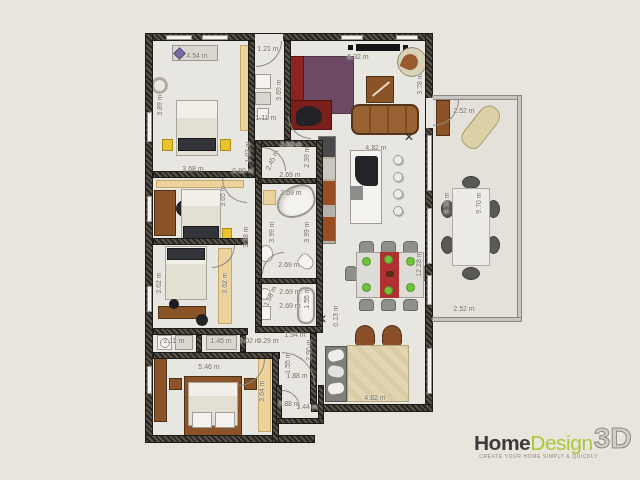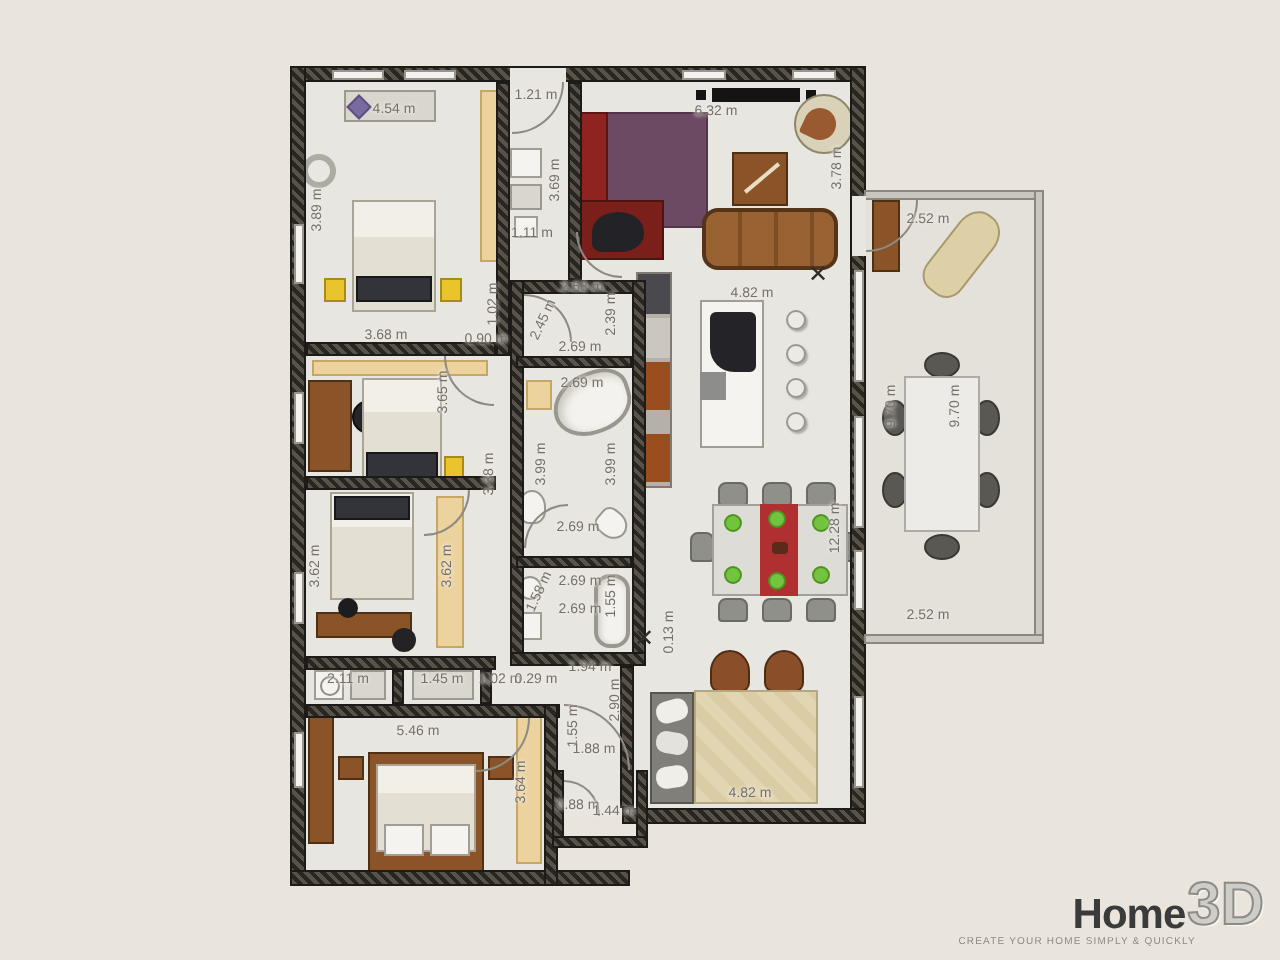--- a/index.html
+++ b/index.html
@@ -28,21 +28,21 @@
   .grayshelf{position:absolute;background:#d9d6cd;border:1px solid #9b988f;box-sizing:border-box;}
   .chair{position:absolute;background:#90908a;border:1px solid #6b6b65;border-radius:4px 4px 2px 2px;box-sizing:border-box;}
   .tchair{position:absolute;background:#595852;border:1px solid #3a3935;border-radius:50%;box-sizing:border-box;}
   .plate{position:absolute;width:9px;height:9px;border-radius:50%;background:#72c33e;border:1px solid #4e9321;box-sizing:border-box;}
   .stool{position:absolute;width:10px;height:10px;border-radius:50%;background:#eceae4;border:1px solid #9a978f;
          box-shadow:1px 1px 1px rgba(0,0,0,.25);box-sizing:border-box;}
   .dim{position:absolute;font-size:7px;color:#75716a;white-space:nowrap;transform:translate(-50%,-50%);
        text-shadow:0 0 2px #efece6,0 0 2px #efece6;}
   .fan{position:absolute;color:#2f2d28;font-size:12px;line-height:12px;}
   
-  #logo{position:absolute;right:8px;bottom:6px;text-align:right;line-height:1;}
+  #logo{position:absolute;right:8px;bottom:21px;text-align:right;line-height:1;}
   #logo .row{display:flex;align-items:flex-end;justify-content:flex-end;}
   .lg-home{font-size:21px;font-weight:bold;color:#3b3b3b;letter-spacing:-0.5px;}
   .lg-design{font-size:21px;font-weight:300;color:#a9c83a;letter-spacing:-0.5px;}
   .lg-3d{font-size:30px;font-weight:bold;color:#cfcdc8;-webkit-text-stroke:1px #8d8b85;
          text-shadow:1px 1px 0 #f7f6f2;margin-left:1px;}
   .lg-tag{font-size:5px;letter-spacing:.6px;color:#8d8b86;margin-top:1px;margin-right:34px;}
 </style>
 </head>
 <body>
 
@@ -266,16 +266,17 @@
       <span class="dim" style="left: 261px; top: 391px; transform: translate(-50%, -50%) rotate(-90deg);">3.64 m</span>
       <span class="dim" style="left: 375px; top: 397px;">4.82 m</span>
       <span class="dim" style="left: 289px; top: 403px;">0.88 m</span>
       <span class="dim" style="left: 307px; top: 406px;">1.44 m</span>
     </div>
 </div>
 
 <div id="logo">
   <div class="row">
     <span class="lg-home">Home</span>
+      <span class="lg-design">Design</span>
       <span class="lg-3d">3D</span>
   </div>
   <div class="lg-tag">CREATE YOUR HOME SIMPLY &amp; QUICKLY</div>
 </div>
 
 </body></html>

